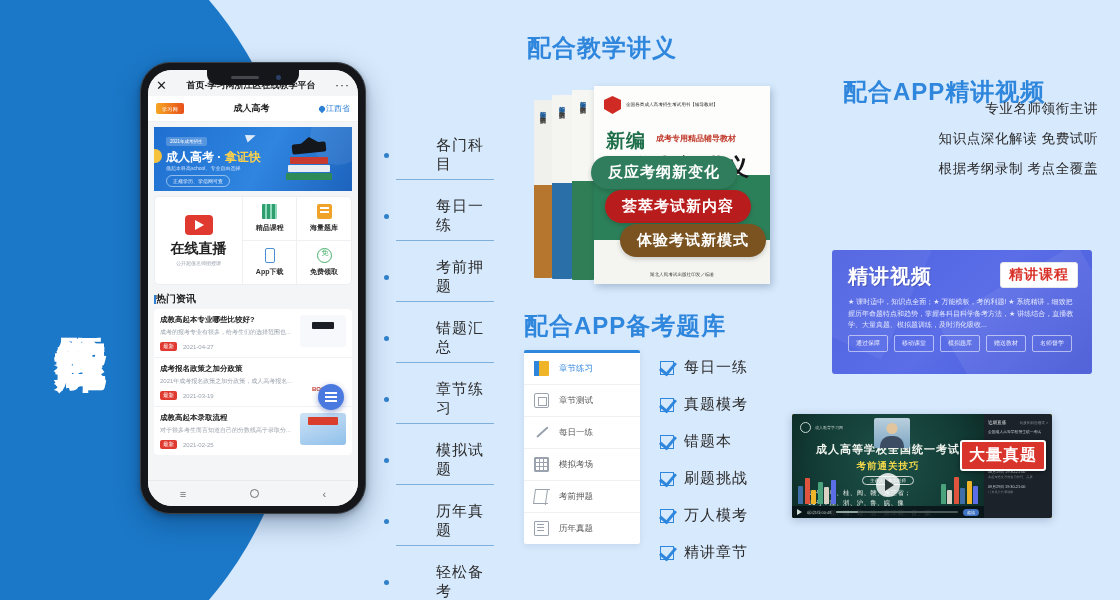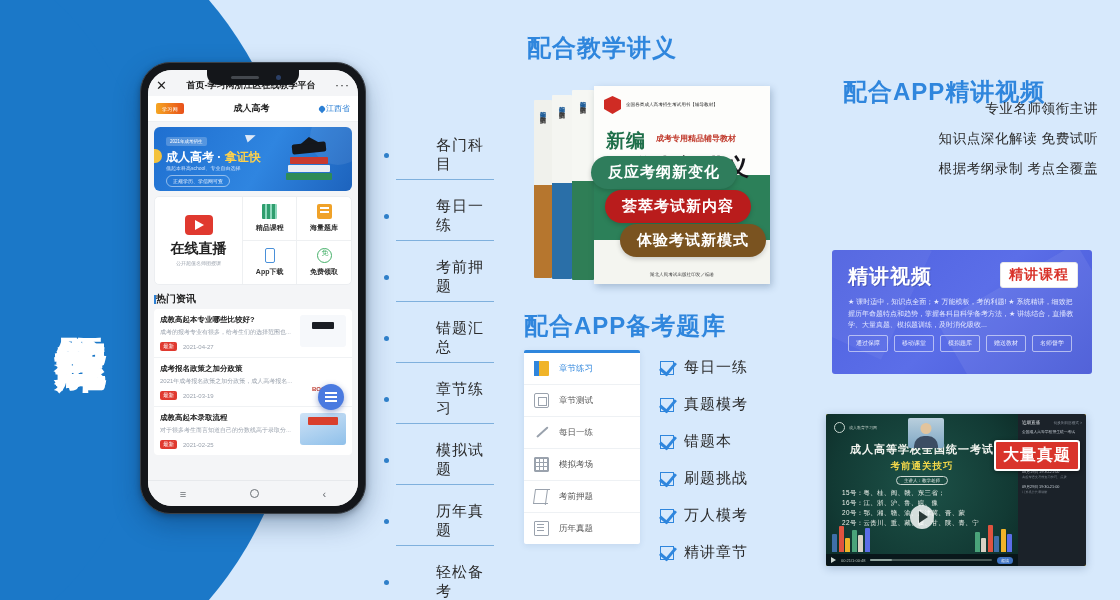--- a/index.html
+++ b/index.html
@@ -95,21 +95,21 @@
     width: 28px; height: 11px; border-radius:2px;
     background: linear-gradient(90deg,#f5a623,#e8501a);
     display:flex; align-items:center; justify-content:center;
     color:#fff; font-size:5px; letter-spacing:.3px;
   }
   .app-head-title { flex:1; text-align:center; font-size:9px; font-weight:bold; color:#222; }
   .app-loc { font-size:8px; color:#2b7fd4; display:flex; align-items:center; gap:1px; }
   .pin { width:6px; height:6px; border-radius:50% 50% 50% 0; background:#2b7fd4; transform:rotate(-45deg); display:inline-block; }
 
   .banner {
-    margin: 5px 6px; height: 64px; border-radius: 6px;
+    margin: 5px 6px; height: 64px; border-radius: 0;
     background: linear-gradient(120deg,#1f6fd0 0%, #2f85e0 55%, #1d63bd 100%);
     position: relative; overflow:hidden;
   }
   .banner .circ { position:absolute; right:-14px; top:-18px; width:56px; height:56px; border-radius:50%; background:rgba(255,255,255,.08); }
   .banner .dot-y { position:absolute; left:-6px; top:22px; width:14px; height:14px; border-radius:50%; background:#f6c council; background:#f4c23d; }
   .banner .tagline {
     position:absolute; left:12px; top:10px;
     background:rgba(255,255,255,.22); color:#fff;
     font-size:4.5px; padding:2px 4px; border-radius:2px;
   }
@@ -273,21 +273,21 @@
   .pc-badge {
     position:absolute; right:14px; top:12px; background:#fff; border-radius:3px;
     padding:3px 8px; font-size:14px; font-weight:bold; color:#d9342b; letter-spacing:1px;
     border:1.5px solid #e8e8e8;
   }
   .pc-desc { position:absolute; left:16px; top:46px; right:14px; font-size:7px; color:#e4e8ff; line-height:1.65; }
   .pc-tags { position:absolute; left:16px; top:85px; right:10px; display:flex; flex-wrap:wrap; gap:6px; }
   .pc-tag { font-size:6px; color:#e9ecff; border:1px solid rgba(255,255,255,.55); border-radius:2px; padding:3px 7px; }
 
   .vcard {
-    position:absolute; left:826px; top:414px; width:260px; height:152px;
+    position:absolute; left:792px; top:414px; width:260px; height:104px;
     background:#eab308; border-radius:2px; overflow:hidden; display:flex;
     box-shadow:0 2px 8px rgba(20,50,90,.25);
   }
   .vc-main { position:relative; flex:1; background: radial-gradient(circle at 50% 45%, #1d5248 0%, #123a34 70%, #0d2b27 100%); }
   .vc-logo { position:absolute; left:8px; top:8px; display:flex; align-items:center; gap:4px; }
   .vc-logo .ring { width:11px; height:11px; border:1.4px solid #c9d6cf; border-radius:50%; }
   .vc-logo .lt { font-size:4px; color:#b9c8c1; }
   .vc-h1 { position:absolute; top:28px; width:100%; text-align:center; font-size:11px; font-weight:bold; color:#f2f4ef; letter-spacing:1px;}
   .vc-h2 { position:absolute; top:46px; width:100%; text-align:center; font-size:9.5px; font-weight:bold; color:#f3d84a; letter-spacing:1px; }
   .vc-pill { position:absolute; top:62px; left:50%; transform:translateX(-50%); border:1px solid #cfd9d3; border-radius:8px; padding:1px 7px; font-size:4.5px; color:#dfe7e2; }

